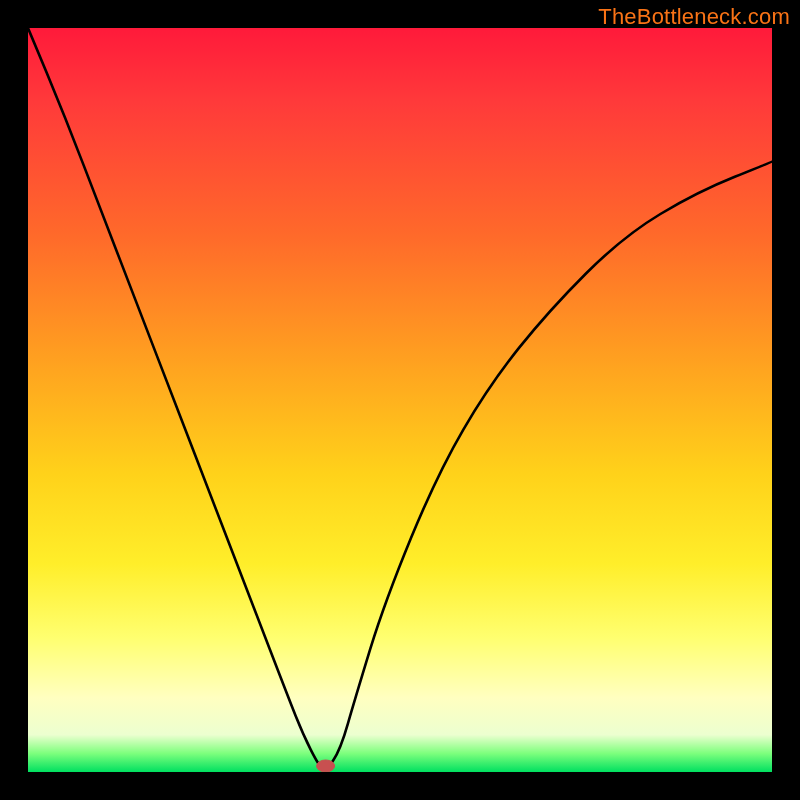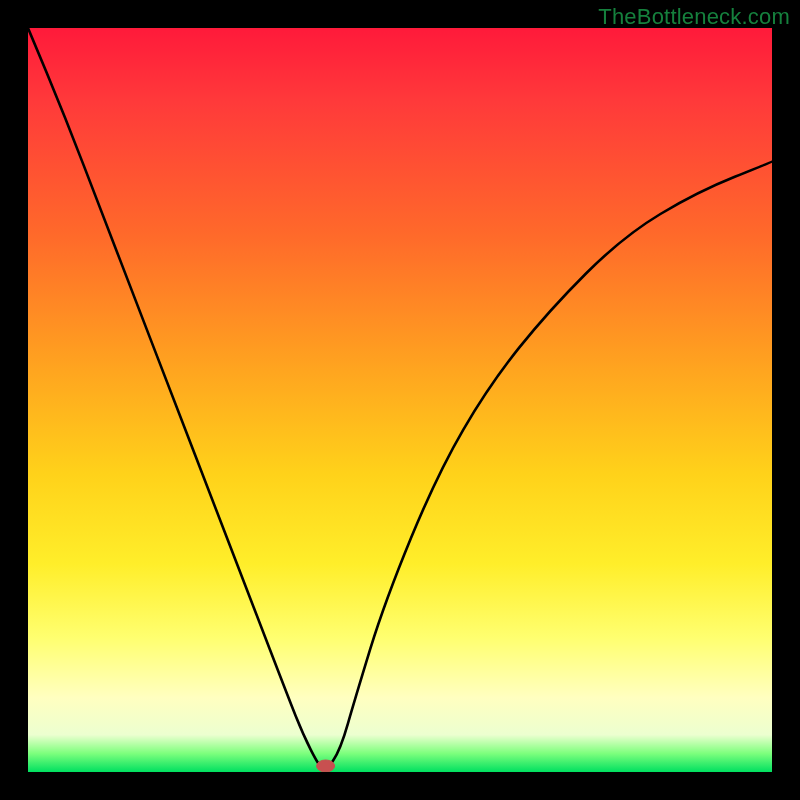--- a/index.html
+++ b/index.html
@@ -56,21 +56,21 @@
     stroke-linejoin: round;
   }
   .marker {
     fill: #c85050;
     stroke: #c85050;
   }
   .attribution {
     position: absolute;
     top: 4px;
     right: 10px;
-    color: #15803d;
+    color: #f97316;
     font-size: 22px;
     letter-spacing: 0.2px;
     z-index: 5;
   }
 </style>
 </head>
 <body>
 
 <div class="frame">
 

